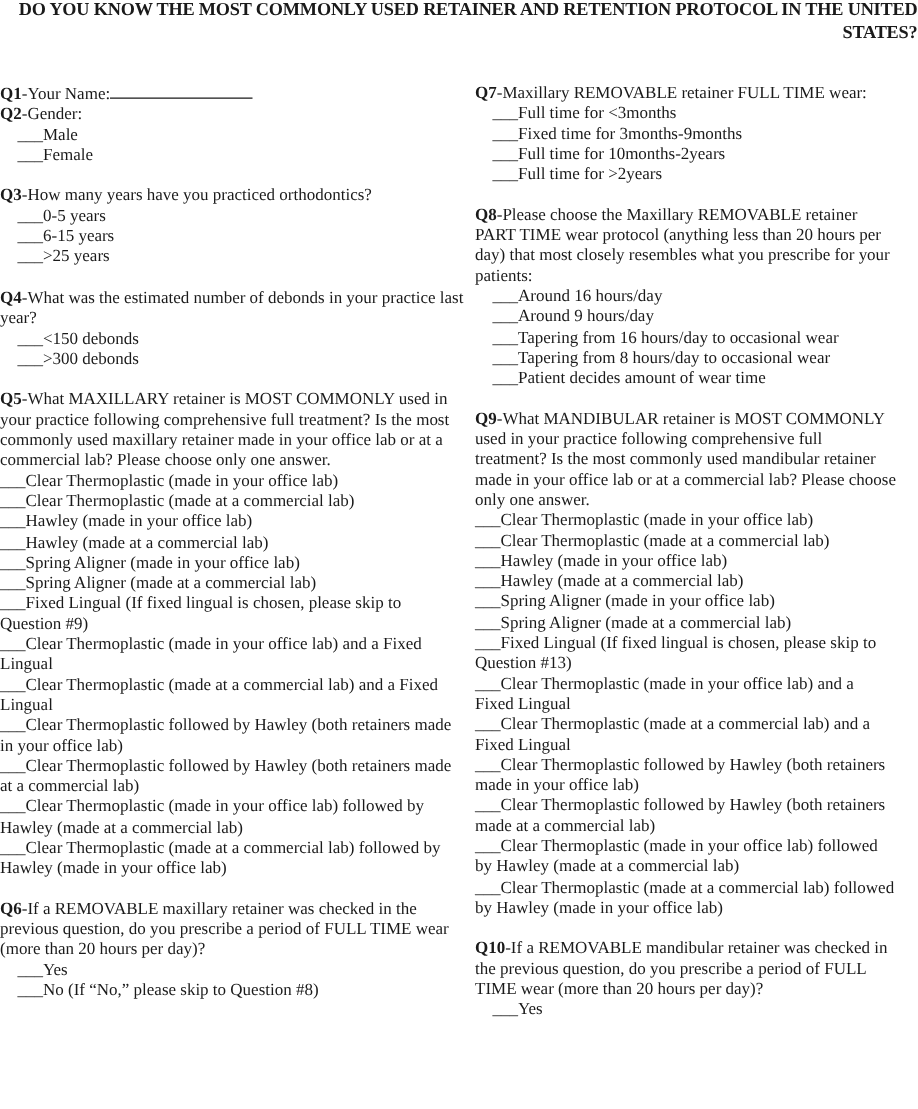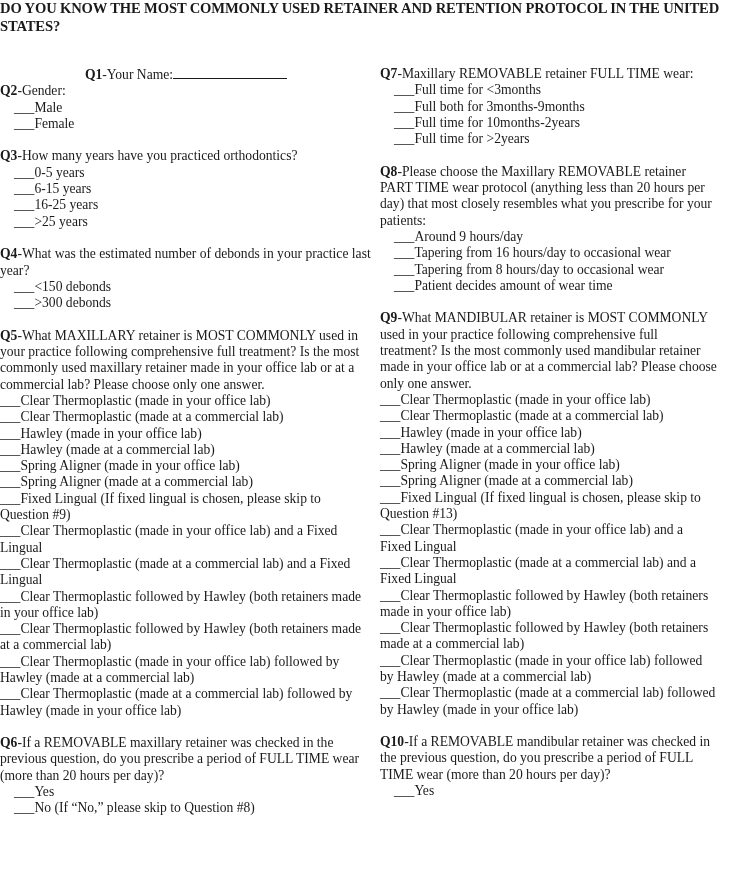--- a/index.html
+++ b/index.html
@@ -3,36 +3,36 @@
 <meta charset="utf-8">
 <style>
   html, body { margin: 0; padding: 0; background: #ffffff; }
   body {
     width: 734px; height: 887px; overflow: hidden; position: relative;
     font-family: "Liberation Serif", "DejaVu Serif", serif;
     color: #1a1a1a; font-size: 13.6px; line-height: 16.3px;
   }
   .title {
     position: absolute; left: 0; top: 0; width: 734px;
-    text-align: left; font-weight: bold; font-size: 14.6px; line-height: 17.5px;
+    text-align: right; font-weight: bold; font-size: 14.6px; line-height: 17.5px;
     letter-spacing: -0.15px;
   }
   .col { position: absolute; top: 66px; }
   .col-left { left: 0; width: 372px; }
   .col-right { left: 380px; width: 337px; }
   .q { margin: 0 0 16.3px 0; }
   .q .qnum { font-weight: bold; }
   .opt { display: block; }
   .opt.indent { padding-left: 14px; }
   .blank { letter-spacing: 0; }
   .section-heading {
     font-weight: bold; text-decoration: underline; font-size: 15px; line-height: 17.5px;
     margin: 0;
   }
-  .tight { margin-bottom: 0; text-align: center; }
+  .tight { margin-bottom: 0; }
   .fill-line { display: inline-block; width: 114px; border-bottom: 1px solid #1a1a1a; height: 12px; vertical-align: baseline; }
 </style>
 </head>
 <body>
 
 <div class="title">DO YOU KNOW THE MOST COMMONLY USED RETAINER AND RETENTION PROTOCOL IN THE UNITED STATES?</div>
 
 <div class="col col-left">
   <div class="q tight">
     <span class="qnum">Q1</span><span>-Your Name:</span><span class="fill-line"></span>
@@ -42,21 +42,20 @@
     <div class="opts">
         <span class="opt indent"><span class="blank">___</span><span>Male</span></span>
         <span class="opt indent"><span class="blank">___</span><span>Female</span></span>
       </div>
   </div>
   <div class="q">
     <span class="qnum">Q3</span><span>-How many years have you practiced orthodontics?</span>
     <div class="opts">
         <span class="opt indent"><span class="blank">___</span><span>0-5 years</span></span>
         <span class="opt indent"><span class="blank">___</span><span>6-15 years</span></span>
-        <span class="opt indent"><span class="blank">___</span><span>16-25 years</span></span>
         <span class="opt indent"><span class="blank">___</span><span>&gt;25 years</span></span>
       </div>
   </div>
   <div class="q">
     <span class="qnum">Q4</span><span>-What was the estimated number of debonds in your practice last year?</span>
     <div class="opts">
         <span class="opt indent"><span class="blank">___</span><span>&lt;150 debonds</span></span>
         <span class="opt indent"><span class="blank">___</span><span>&gt;300 debonds</span></span>
       </div>
   </div>
@@ -85,28 +84,29 @@
         <span class="opt indent"><span class="blank">___</span><span>No (If “No,” please skip to Question #8)</span></span>
       </div>
   </div>
 </div>
 
 <div class="col col-right">
   <div class="q">
     <span class="qnum">Q7</span><span>-Maxillary REMOVABLE retainer FULL TIME wear:</span>
     <div class="opts">
         <span class="opt indent"><span class="blank">___</span><span>Full time for &lt;3months</span></span>
-        <span class="opt indent"><span class="blank">___</span><span>Full both for 3months-9months</span></span>
+        <span class="opt indent"><span class="blank">___</span><span>Fixed time for 3months-9months</span></span>
         <span class="opt indent"><span class="blank">___</span><span>Full time for 10months-2years</span></span>
         <span class="opt indent"><span class="blank">___</span><span>Full time for &gt;2years</span></span>
       </div>
   </div>
   <div class="q">
     <span class="qnum">Q8</span><span>-Please choose the Maxillary REMOVABLE retainer PART TIME wear protocol (anything less than 20 hours per day) that most closely resembles what you prescribe for your patients:</span>
     <div class="opts">
+        <span class="opt indent"><span class="blank">___</span><span>Around 16 hours/day</span></span>
         <span class="opt indent"><span class="blank">___</span><span>Around 9 hours/day</span></span>
         <span class="opt indent"><span class="blank">___</span><span>Tapering from 16 hours/day to occasional wear</span></span>
         <span class="opt indent"><span class="blank">___</span><span>Tapering from 8 hours/day to occasional wear</span></span>
         <span class="opt indent"><span class="blank">___</span><span>Patient decides amount of wear time</span></span>
       </div>
   </div>
   <div class="q">
     <span class="qnum">Q9</span><span>-What MANDIBULAR retainer is MOST COMMONLY used in your practice following comprehensive full treatment?  Is the most commonly used mandibular retainer made in your office lab or at a commercial lab?  Please choose only one answer.</span>
     <div class="opts">
         <span class="opt"><span class="blank">___</span><span>Clear Thermoplastic (made in your office lab)</span></span>

